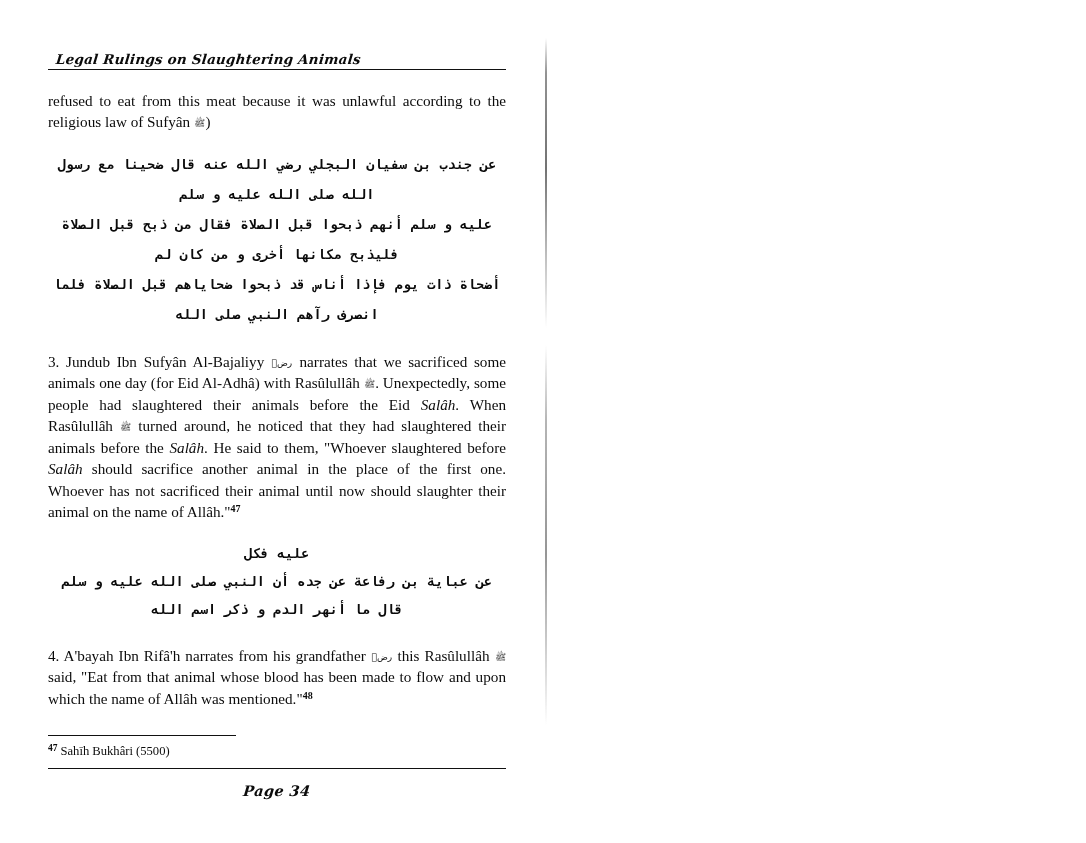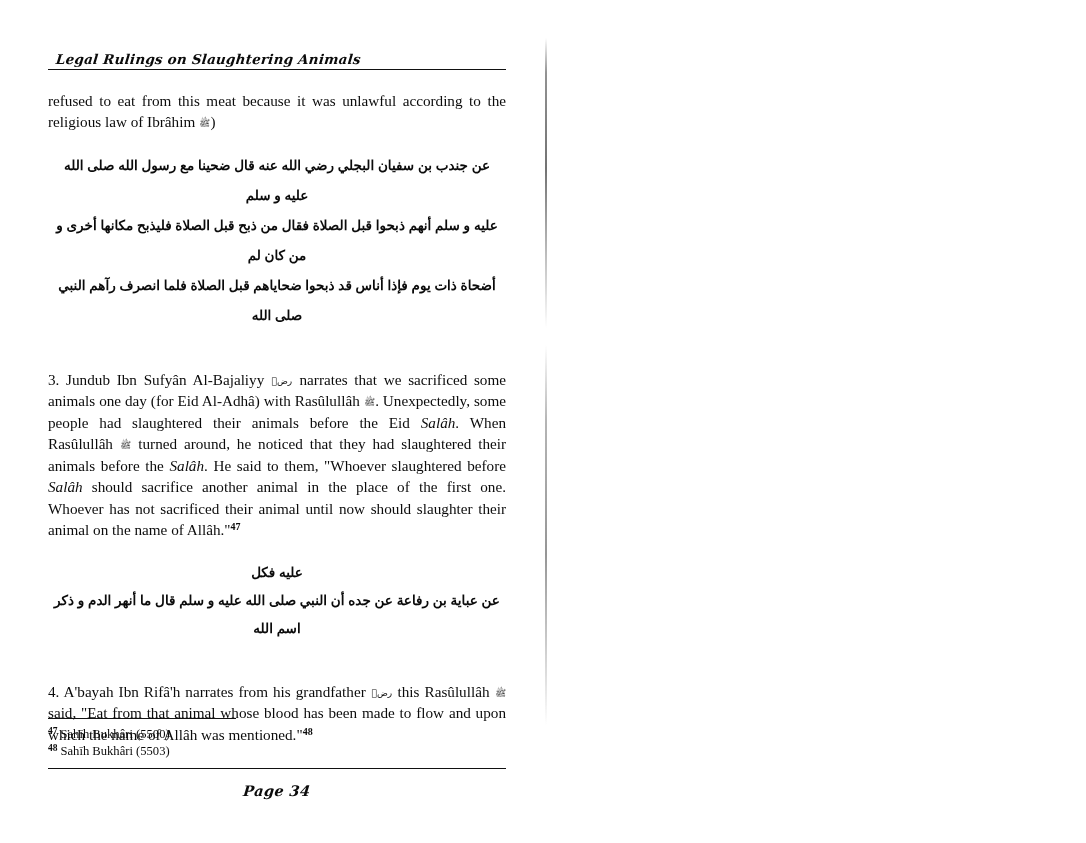--- a/index.html
+++ b/index.html
@@ -87,21 +87,21 @@
 
   
   .para {
     font-size: 15.2px;
     line-height: 21.5px;
     text-align: justify;
     text-justify: inter-word;
     margin: 0 0 6px 0;
     hyphens: none;
   }
-  .para.spaced-top { margin-top: 38px; }
+  .para.spaced-top { margin-top: 20px; }
 
   .it { font-style: italic; }
 
   sup.fn {
     font-size: 10px;
     line-height: 0;
     vertical-align: 5px;
     font-weight: 700;
   }
 
@@ -113,21 +113,21 @@
     display: inline-block;
     transform: translateY(-1px) scale(0.95);
     letter-spacing: -0.5px;
     white-space: nowrap;
   }
 
   
   .arabic {
     direction: rtl;
     unicode-bidi: bidi-override;
-    font-family: Liberation Sans, sans-serif;
+    font-family: Liberation Mono, monospace;
     font-size: 13.5px;
     line-height: 30px;
     text-align: center;
     font-weight: 700;
     margin: 18px 0 18px 0;
     padding: 0 4px;
   }
   .arabic.tight { line-height: 28px; }
 
   
@@ -183,41 +183,40 @@
 <body>
 
 <div class="spread">
 
   <div class="page page-left">
     <div class="content">
 
       <div class="runhead">Legal Rulings on Slaughtering Animals</div>
       <div class="runhead-rule"></div>
 
-      <p class="para"><span>refused to eat from this meat because it was unlawful according to the religious law of Ibrâhim </span><span class="hon">ﷺ</span><span>)</span></p>
+      <p class="para"><span>refused to eat from this meat because it was unlawful according to the religious law of Sufyân </span><span class="hon">ﷺ</span><span>)</span></p>
 
       <div class="arabic">
         <div>عن جندب بن سفيان البجلي رضي الله عنه قال ضحينا مع رسول الله صلى الله عليه و سلم</div>
         <div>عليه و سلم أنهم ذبحوا قبل الصلاة فقال من ذبح قبل الصلاة فليذبح مكانها أخرى و من كان لم</div>
         <div>أضحاة ذات يوم فإذا أناس قد ذبحوا ضحاياهم قبل الصلاة فلما انصرف رآهم النبي صلى الله</div>
       </div>
 
       <p class="para spaced-top"><span>3.</span><span> Jundub Ibn Sufyân Al-Bajaliyy </span><span class="hon">رضۖ</span><span> narrates that we sacrificed some animals one day (for Eid Al-Adhâ) with Rasûlullâh </span><span class="hon">ﷺ</span><span>. Unexpectedly, some people had slaughtered their animals before the Eid </span><span class="it">Salâh</span><span>. When Rasûlullâh </span><span class="hon">ﷺ</span><span> turned around, he noticed that they had slaughtered their animals before the </span><span class="it">Salâh</span><span>. He said to them, "Whoever slaughtered before </span><span class="it">Salâh</span><span> should sacrifice another animal in the place of the first one. Whoever has not sacrificed their animal until now should slaughter their animal on the name of Allâh."</span><sup class="fn">47</sup></p>
 
       <div class="arabic tight">
         <div>عليه فكل</div>
         <div>عن عباية بن رفاعة عن جده أن النبي صلى الله عليه و سلم قال ما أنهر الدم و ذكر اسم الله</div>
       </div>
 
       <p class="para spaced-top"><span>4.</span><span> A'bayah Ibn Rifâ'h narrates from his grandfather </span><span class="hon">رضۖ</span><span> this Rasûlullâh </span><span class="hon">ﷺ</span><span> said, "Eat from that animal whose blood has been made to flow and upon which the name of Allâh was mentioned."</span><sup class="fn">48</sup></p>
 
       <div class="foot-block">
         <div class="foot-rule"></div>
         <div class="foot-item"><sup>47</sup><span>Sahīh Bukhâri (5500)</span></div>
-        <div class="foot-item"><sup>48</sup><span>Sahīh Bukhâri (5503)</span></div>
       </div>
 
       <div class="foot-bottom-rule"></div>
       <div class="pagenum">Page 34</div>
     </div>
   </div>
 
   <div class="page page-right">
     
   </div>

